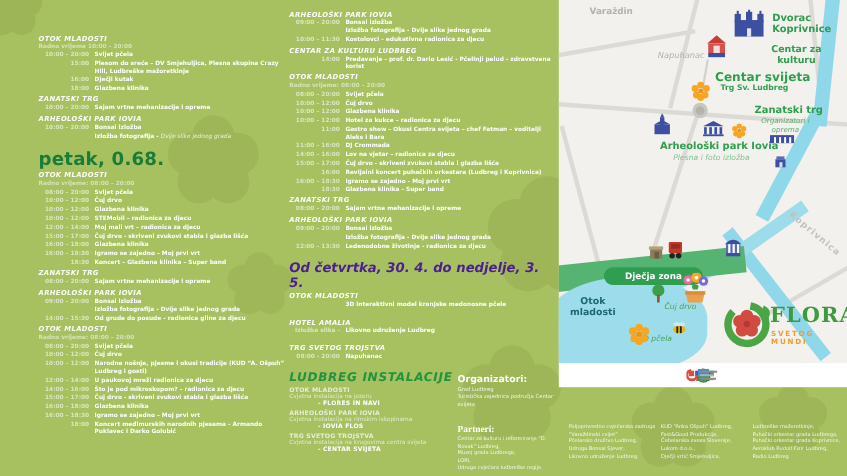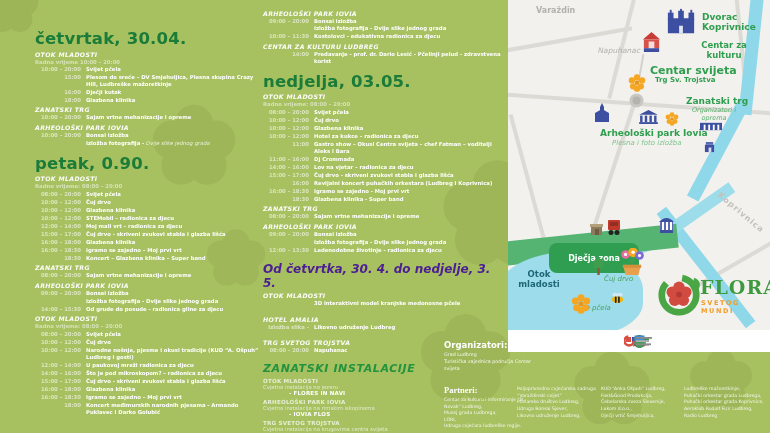--- a/index.html
+++ b/index.html
@@ -27,21 +27,21 @@
   
   #map{position:absolute;left:508px;top:0;width:262px;height:330px;background:#f2f1ed;overflow:hidden;}
   .road{position:absolute;background:#dcdad5;}
   .water{position:absolute;background:#8fd8ea;}
   .mlabel{position:absolute;font-weight:700;color:#2f9e4e;}
   .gray{color:#b3b1ac;font-weight:600;}
   .ital{font-style:italic;font-weight:500;}
   .micon{position:absolute;line-height:0;}
   #logo-strip{position:absolute;left:508px;top:330px;width:262px;height:22px;background:#ffffff;display:flex;align-items:center;justify-content:space-around;padding:0 14px;box-sizing:border-box;}
   
-  #credits{position:absolute;left:444px;top:340px;width:94px;color:#fff;}
+  #credits{position:absolute;left:416px;top:340px;width:94px;color:#fff;}
   .ctitle{font-size:8.5px;font-weight:800;margin-bottom:2px;}
   .pline{font-size:4.6px;line-height:1.45;color:rgba(255,255,255,.88);}
   .org{font-size:4.8px;}
   .pcol{position:absolute;top:386px;color:#fff;}
   
   .flora-name{position:absolute;font-family:"DejaVu Serif",serif;font-weight:800;color:#3f9a3f;font-size:19px;letter-spacing:1px;}
   .flora-sub{position:absolute;font-weight:800;color:#f29d2a;font-size:6.5px;letter-spacing:1.6px;}
 </style>
 </head>
 <body>
@@ -113,21 +113,20 @@
         <circle cx="50" cy="24" r="22"></circle>
         <circle cx="75" cy="42" r="22"></circle>
         <circle cx="65" cy="71" r="22"></circle>
         <circle cx="35" cy="71" r="22"></circle>
         <circle cx="25" cy="42" r="22"></circle>
         <circle cx="50" cy="50" r="26"></circle>
       </g>
     </svg>
 
   <div id="col-left" class="col">
-      <div class="day">četvrtak, 30.04.</div>
       <div class="section">OTOK MLADOSTI</div>
       <div class="note">Radno vrijeme 10:00 – 20:00</div>
       <div class="row">
         <span class="time">10:00 – 20:00</span>
         <span class="txt">Svijet pčela</span>
       </div>
       <div class="row">
         <span class="time">15:00</span>
         <span class="txt">Plesom do sreće – DV Smjehuljica, Plesna skupina Crazy Hill, Ludbreške mažoretkinje</span>
       </div>
@@ -146,21 +145,21 @@
       </div>
       <div class="section">ARHEOLOŠKI PARK IOVIA</div>
       <div class="row">
         <span class="time">10:00 – 20:00</span>
         <span class="txt">Bonsai izložba</span>
       </div>
       <div class="row">
         <span class="time"></span>
         <span class="txt">Izložba fotografija - <span class="suffix">Dvije slike jednog grada</span></span>
       </div>
-      <div class="day">petak, 0.90.</div>
+      <div class="day">petak, 0.68.</div>
       <div class="section">OTOK MLADOSTI</div>
       <div class="note">Radno vrijeme: 08:00 – 20:00</div>
       <div class="row">
         <span class="time">08:00 – 20:00</span>
         <span class="txt">Svijet pčela</span>
       </div>
       <div class="row">
         <span class="time">10:00 – 12:00</span>
         <span class="txt">Čuj drvo</span>
       </div>
@@ -261,21 +260,20 @@
       </div>
       <div class="row">
         <span class="time">10:00 – 11:30</span>
         <span class="txt">Kostolovci - edukativna radionica za djecu</span>
       </div>
       <div class="section">CENTAR ZA KULTURU LUDBREG</div>
       <div class="row">
         <span class="time">14:00</span>
         <span class="txt">Predavanje - prof. dr. Dario Lesić - Pčelinji pelud - zdravstvena korist</span>
       </div>
-      <div class="day">nedjelja, 03.05.</div>
       <div class="section">OTOK MLADOSTI</div>
       <div class="note">Radno vrijeme: 08:00 – 20:00</div>
       <div class="row">
         <span class="time">08:00 – 20:00</span>
         <span class="txt">Svijet pčela</span>
       </div>
       <div class="row">
         <span class="time">10:00 – 12:00</span>
         <span class="txt">Čuj drvo</span>
       </div>
@@ -344,21 +342,21 @@
       <div class="row">
         <span class="time">Izložba slika -</span>
         <span class="txt">Likovno udruženje Ludbreg</span>
       </div>
       <div class="gap"></div>
       <div class="section">TRG SVETOG TROJSTVA</div>
       <div class="row">
         <span class="time">08:00 - 20:00</span>
         <span class="txt">Napuhanac</span>
       </div>
-      <div class="flower-head">ZANATSKI INSTALACIJE</div>
+      <div class="flower-head">LUDBREG INSTALACIJE</div>
       <div class="loc">OTOK MLADOSTI</div>
       <div class="plain">Cvjetna instalacija na jezeru</div>
       <div class="boldline">- FLORES IN NAVI</div>
       <div class="loc">ARHEOLOŠKI PARK IOVIA</div>
       <div class="plain">Cvjetna instalacija na rimskim iskopinama</div>
       <div class="boldline">- IOVIA FLOS</div>
       <div class="loc">TRG SVETOG TROJSTVA</div>
       <div class="plain">Cvjetna instalacija na krugovima centra svijeta</div>
       <div class="boldline">- CENTAR SVIJETA</div>
     </div>
@@ -377,30 +375,30 @@
     <div class="water" style="left:237px;top:-10px;width:13px;height:125px;transform:rotate(6deg);"></div>
     <div class="water" style="left:204px;top:95px;width:13px;height:110px;transform:rotate(28deg);"></div>
     <div class="water" style="left:192px;top:195px;width:12px;height:145px;transform:rotate(-38deg);"></div>
     <div class="water" style="left:47px;top:250px;width:125px;height:12px;transform:rotate(-20deg);background:#9ddcea;"></div>
     <div class="water" style="left:142px;top:207px;width:90px;height:12px;transform:rotate(-35deg);background:#9ddcea;"></div>
 
     <div style="position:absolute;left:-10px;top:233px;width:180px;height:24px;background:#56b472;transform:rotate(-6deg);"></div>
     <div style="position:absolute;left:-12px;top:252px;width:147px;height:84px;background:#9ddcea;border-radius:50% 45% 40% 50%;"></div>
     <div style="position:absolute;left:-12px;top:292px;width:92px;height:40px;background:#9ddcea;"></div>
 
-    <div style="position:absolute;left:41px;top:243px;width:90px;height:30px;border-radius:8px;background:#2f9e50;display:flex;align-items:center;justify-content:center;">
+    <div style="position:absolute;left:41px;top:243px;width:90px;height:16px;border-radius:8px;background:#2f9e50;display:flex;align-items:center;justify-content:center;">
       <span style="color:#fff;font-size:8px;font-weight:800;">Dječja zona</span>
     </div>
 
     <div class="mlabel gray" style="left:28px;top:6px;font-size:8px;">Varaždin</div>
     <div class="mlabel" style="left:194px;top:12px;width:64px;font-size:9px;line-height:1.15;">Dvorac Koprivnice</div>
     <div class="mlabel gray ital" style="left:90px;top:46px;font-size:7.5px;">Napuhanac</div>
     <div class="mlabel" style="left:186px;top:41px;width:60px;font-size:8.5px;line-height:1.15;text-align:center;">Centar za kulturu</div>
     <div class="mlabel" style="left:142px;top:64px;font-size:11px;">Centar svijeta</div>
-    <div class="mlabel" style="left:147px;top:76px;font-size:7px;">Trg Sv. Trojstva</div>
+    <div class="mlabel" style="left:147px;top:76px;font-size:7px;">Trg Sv. Ludbreg</div>
     <div class="mlabel" style="left:178px;top:96px;font-size:9px;">Zanatski trg</div>
     <div class="mlabel ital" style="left:180px;top:107px;width:52px;font-size:6.5px;line-height:1.2;text-align:center;color:#58b16d;">Organizatori i oprema</div>
     <div class="mlabel" style="left:92px;top:128px;font-size:9px;">Arheološki park Iovia</div>
     <div class="mlabel ital" style="left:104px;top:139px;font-size:7px;color:#7cc48c;">Plesna i foto izložba</div>
     <div class="mlabel gray" style="left:204px;top:208px;font-size:8px;letter-spacing:1px;transform:rotate(40deg);color:#c3c1bb;">Koprivnica</div>
     <div class="mlabel" style="left:6px;top:269px;width:50px;font-size:8.5px;line-height:1.2;text-align:center;color:#1f6776;">Otok mladosti</div>
     <div class="mlabel ital" style="left:96px;top:275px;font-size:7px;color:#4aa35f;">Čuj drvo</div>
     <div class="mlabel ital" style="left:72px;top:304px;font-size:7px;color:#4aa35f;">3D pčela</div>
 
     <span class="micon" style="left:158px;top:8px;"><svg width="30" height="28" viewBox="0 0 32 28">

